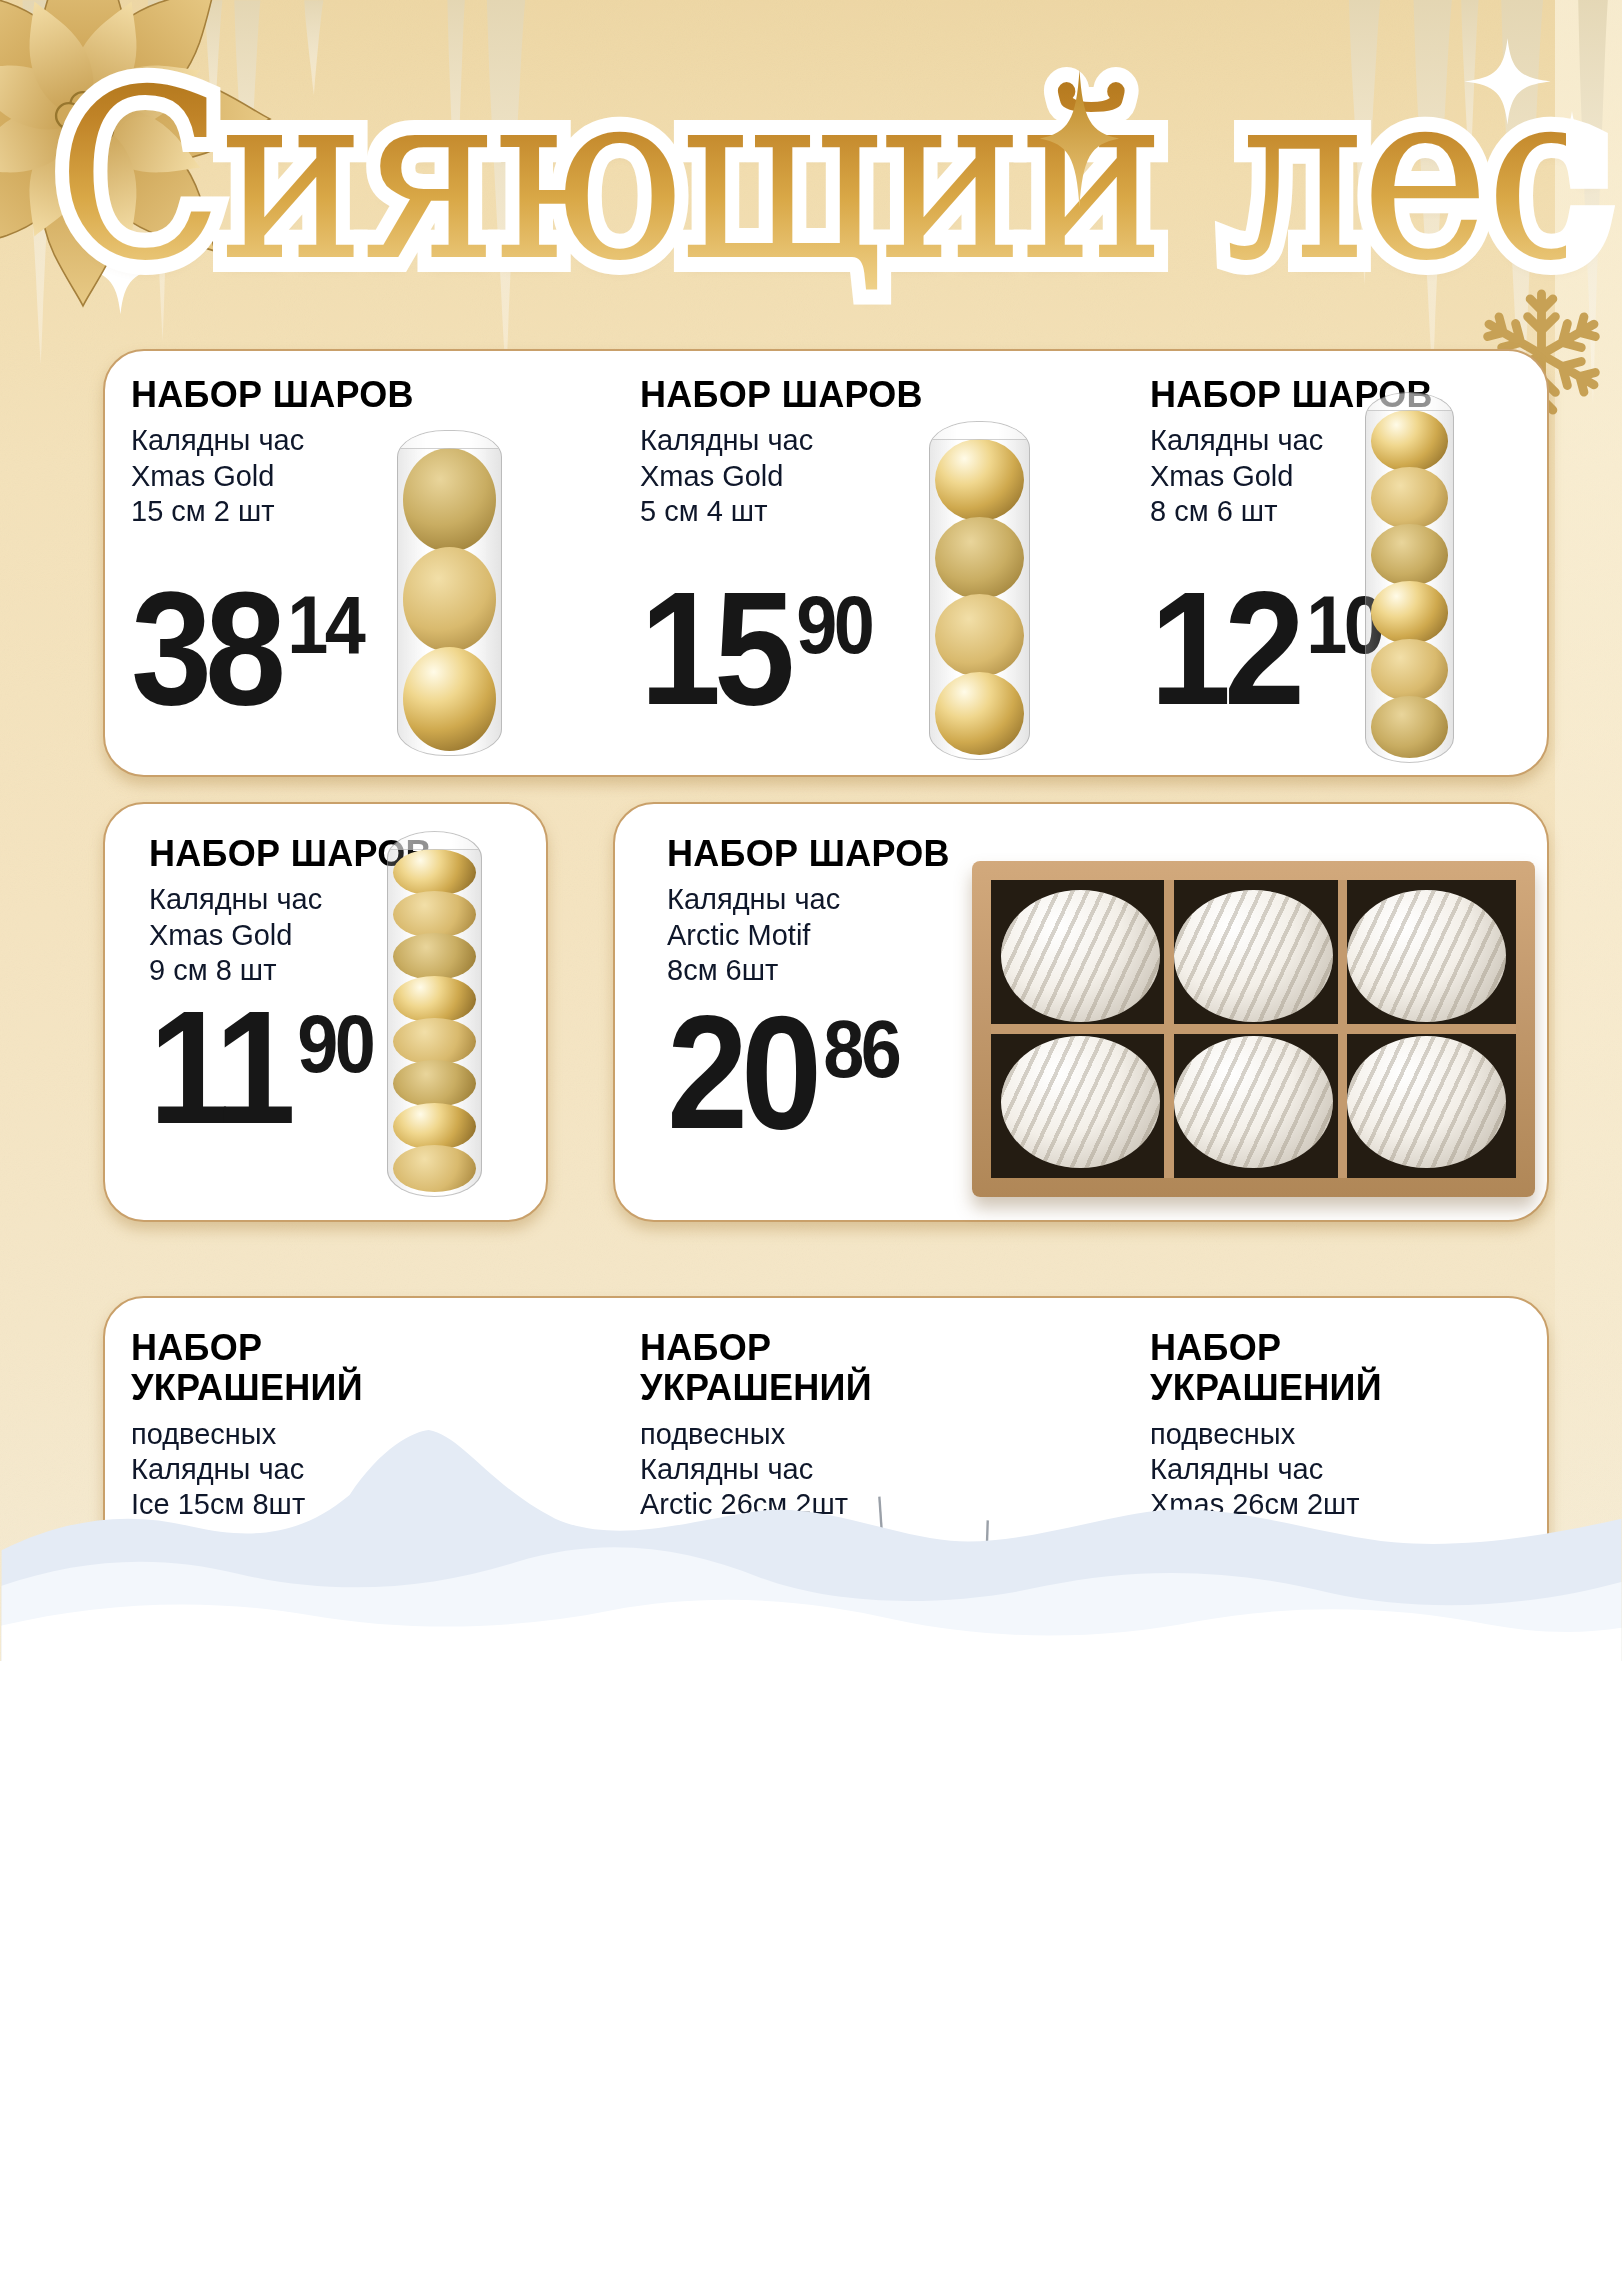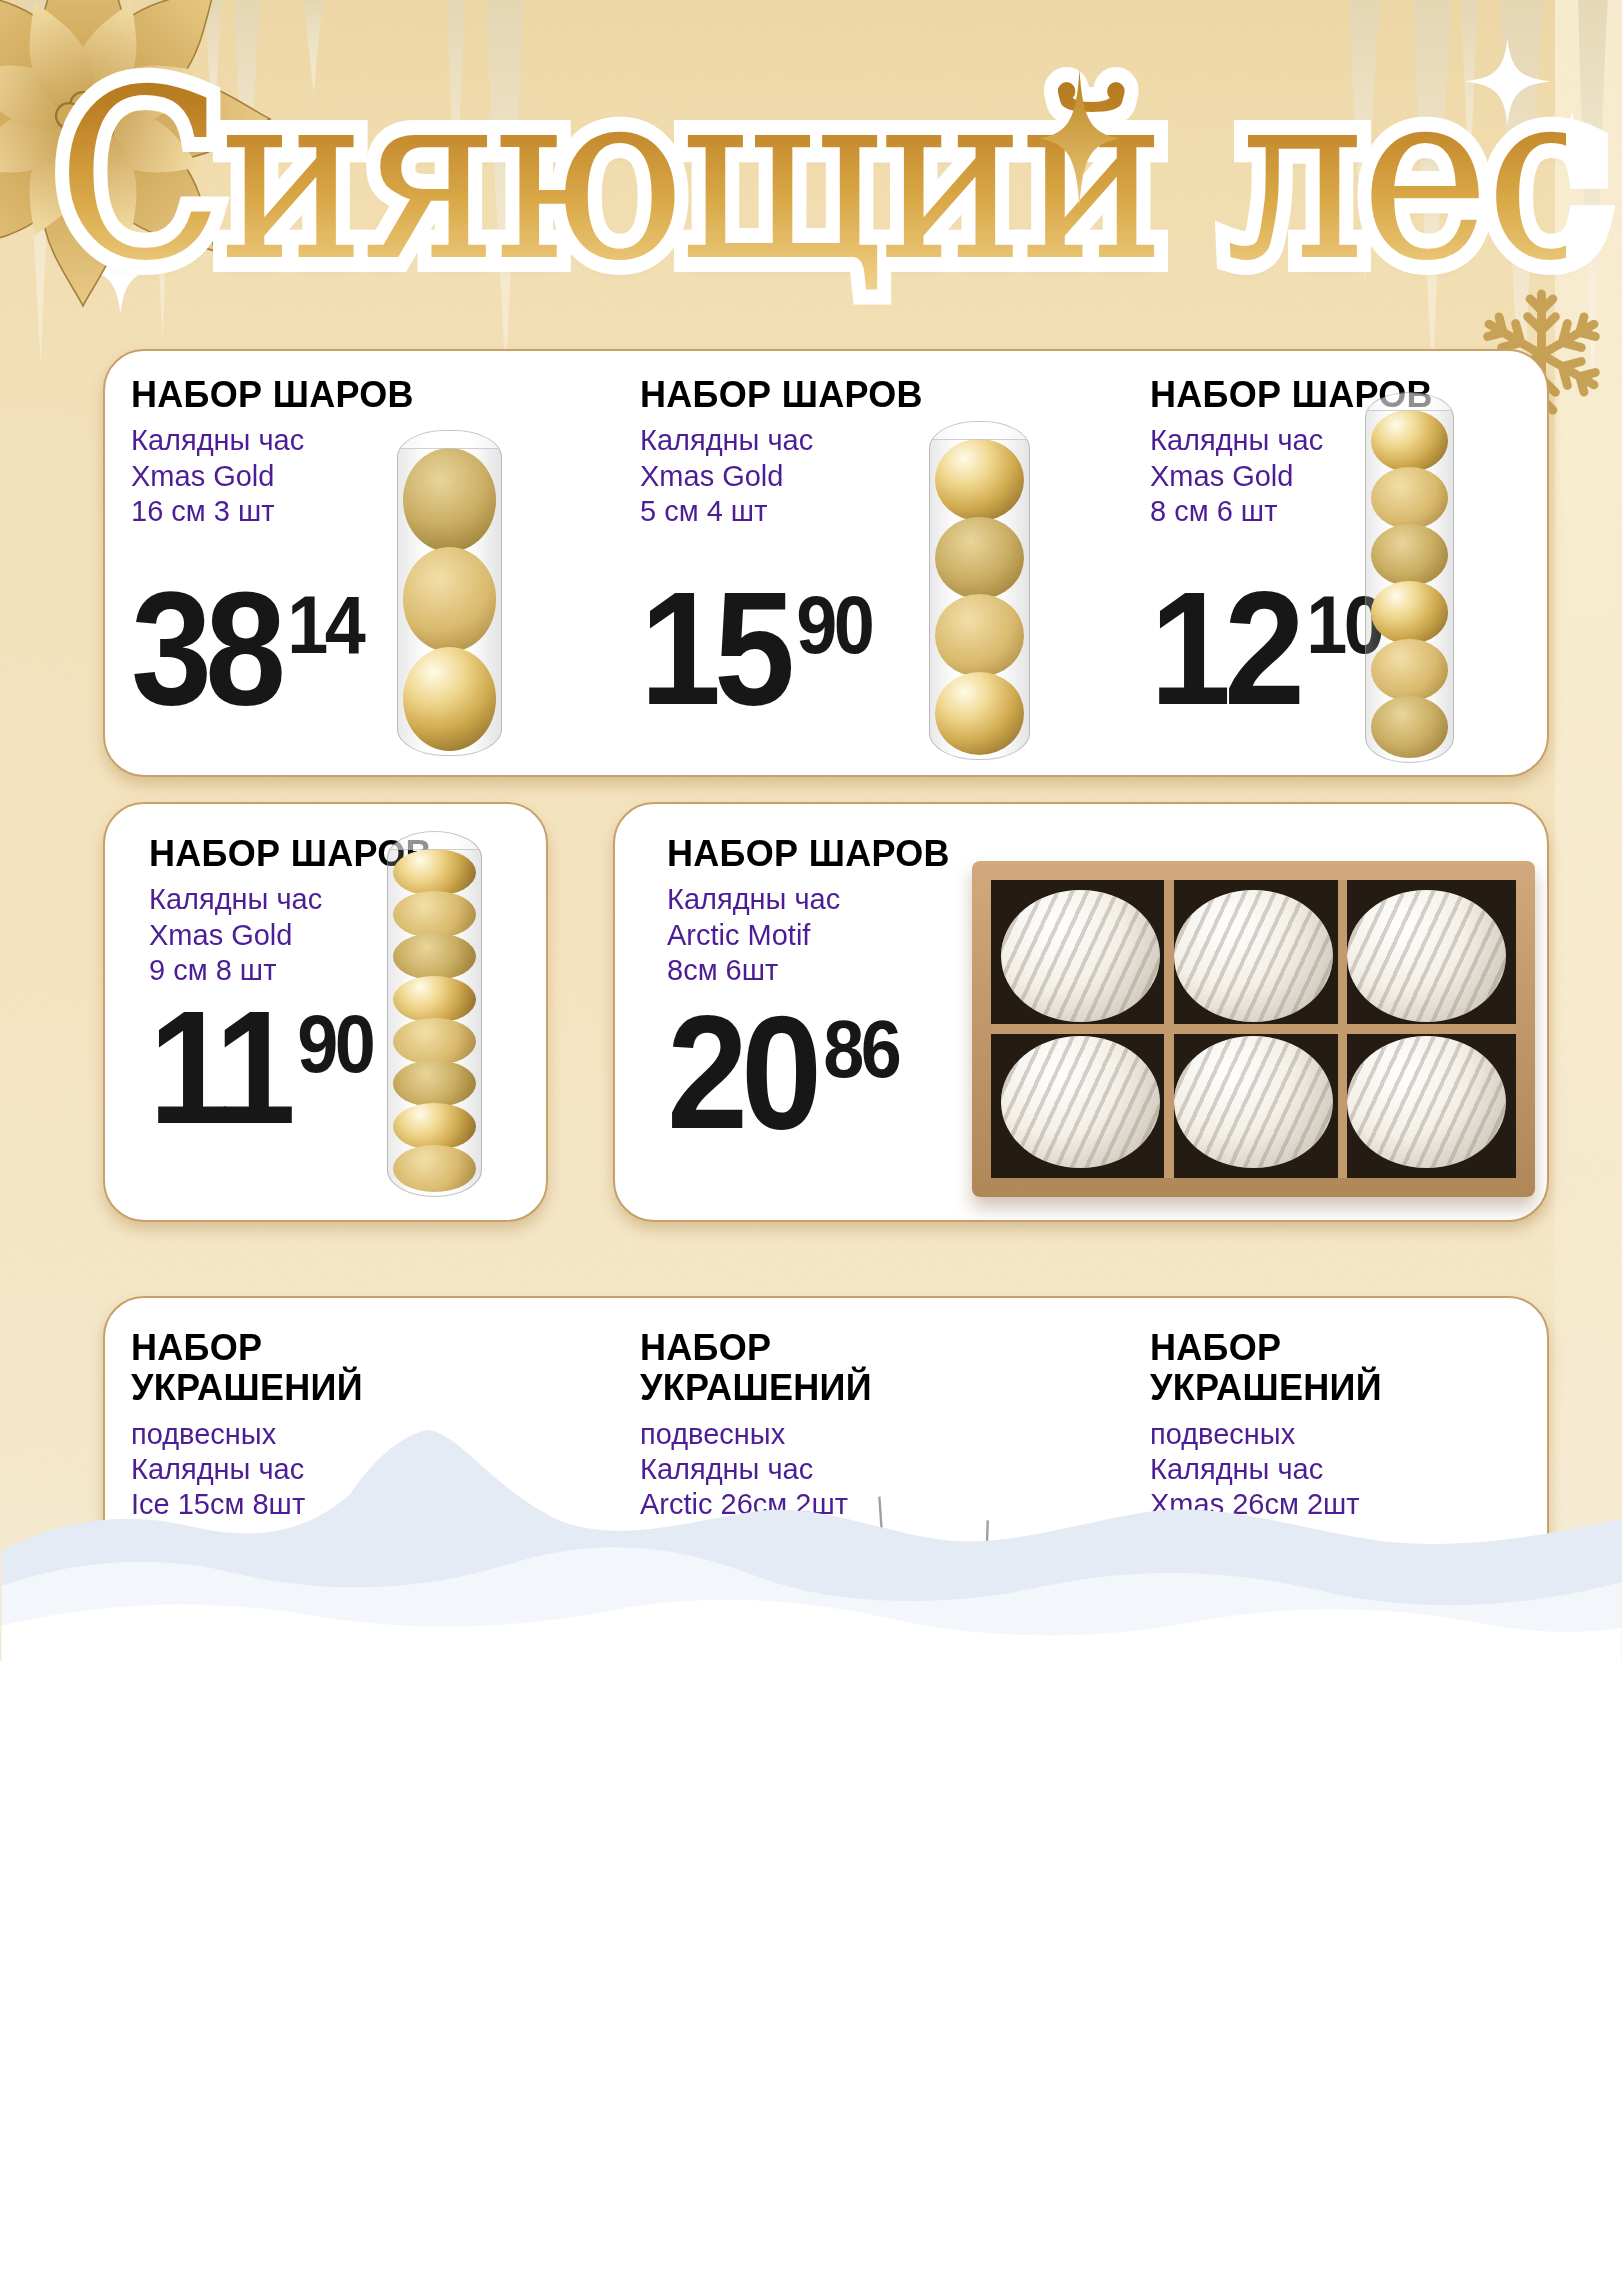--- a/index.html
+++ b/index.html
@@ -15,21 +15,21 @@
     font-size:235px;line-height:1.25;white-space:nowrap;transform:scaleX(.93);transform-origin:center;letter-spacing:-4.8px;}
   .title-back{color:#fff;-webkit-text-stroke:30px #ffffff;
     text-shadow:0 0 8px #fff,0 0 14.3px #fff,0 8px 12.7px rgba(140,105,45,.22);}
   .title-front{background:linear-gradient(180deg,#a86f15 4%,#c08327 30%,#d9a847 58%,#eccb7f 84%,#f4de9e 98%);
     -webkit-background-clip:text;background-clip:text;color:transparent;}
   .card{position:absolute;background:#fff;border:2.4px solid #c9a06a;border-radius:41px;z-index:4;
     box-shadow:0 8px 14.3px rgba(176,136,70,.38),0 0.8px 0 rgba(255,255,255,.65) inset;}
   .product{position:absolute;top:0;height:100%;}
   .p-text{position:absolute;left:26px;top:24px;width:364px;}
   .p-title{margin:0 0 8px 0;font-size:36px;font-weight:700;line-height:1.12;color:#000000;letter-spacing:0.3px;}
-  .p-line{margin:0;font-size:29px;line-height:1.22;font-weight:400;color:#4c1d95;}
+  .p-line{margin:0;font-size:29px;line-height:1.22;font-weight:400;color:#0f172a;}
   .price{position:absolute;left:26px;white-space:nowrap;color:#171717;font-weight:700;
     transform:scaleX(.9);transform-origin:left top;}
   .price .int{font-size:162px;line-height:.82;letter-spacing:-8px;}
   .price .frac{display:inline-block;font-size:82px;line-height:1;vertical-align:top;margin:1.6px 0 0 9.5px;letter-spacing:-4px;}
   .photo{position:absolute;}
   .tube{border:1.6px solid rgba(150,150,150,.55);border-radius:48px/27px;overflow:hidden;
     background:linear-gradient(90deg,rgba(185,185,185,.32),rgba(255,255,255,.05) 28%,rgba(255,255,255,.04) 68%,rgba(165,165,165,.30));
     display:flex;flex-direction:column;box-sizing:border-box;padding:19px 4.8px 6.3px 4.8px;}
   .tube-cap{position:absolute;left:0;right:0;top:0;height:17.4px;background:rgba(255,255,255,.55);
     border-bottom:1.6px solid rgba(150,150,150,.45);}
@@ -188,21 +188,21 @@
         <use href="#flakeArm" transform="rotate(300)"></use>
     </g>
   </svg>
 
   <section class="card" style="left:103px;top:349px;width:1442px;height:424px">
     <article class="product" style="left:0;width:507px">
       <div class="p-text">
         <h2 class="p-title">НАБОР ШАРОВ</h2>
         <p class="p-line">Калядны час</p>
         <p class="p-line">Xmas Gold</p>
-        <p class="p-line">16 см 3 шт</p>
+        <p class="p-line">15 см 2 шт</p>
       </div>
       <div class="price" style="top:231px">
         <span class="int">38</span><span class="frac">14</span>
       </div>
       <div class="photo tube" style="left:292px;top:79px;width:105px;height:326px">
         <div class="tube-cap"></div>
         <div class="ball glitter"></div>
         <div class="ball matte"></div>
         <div class="ball shiny"></div>
       </div>

